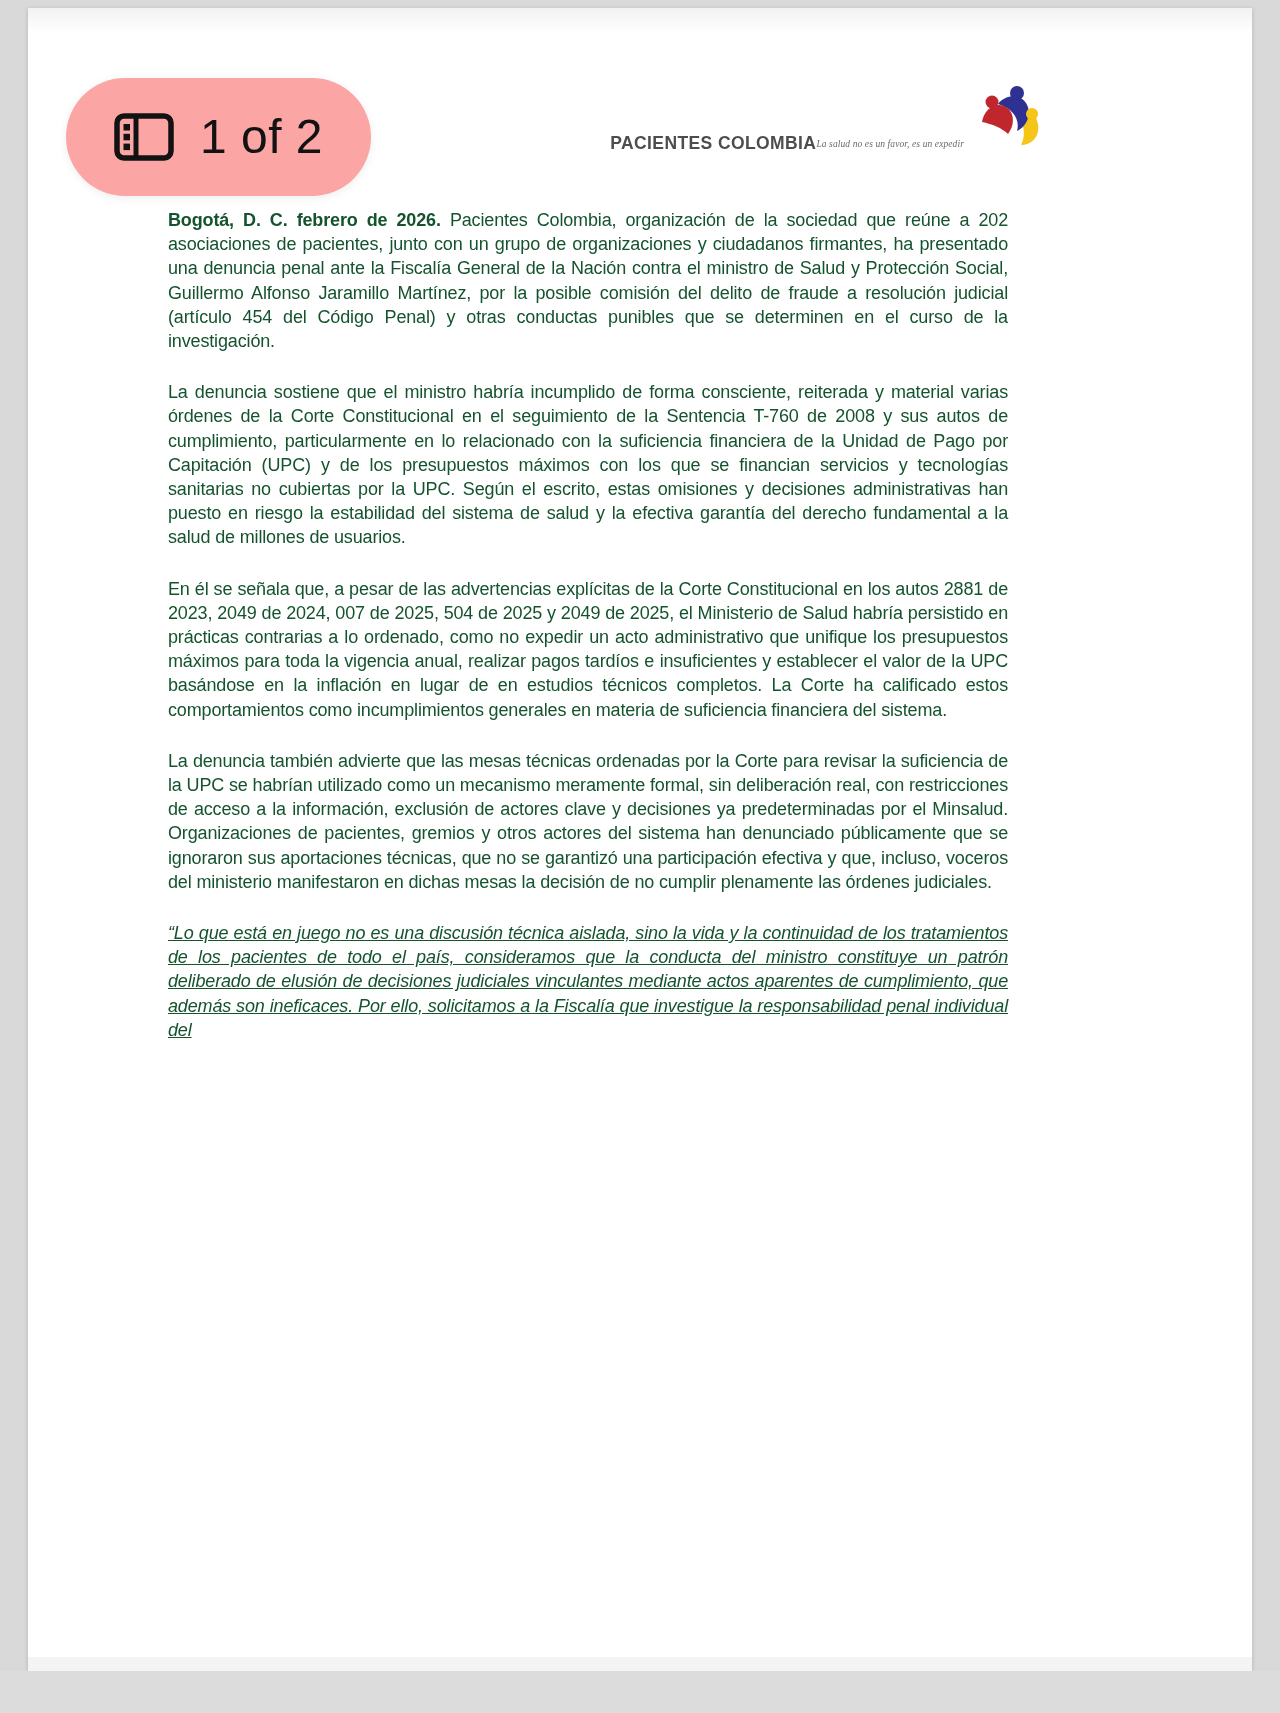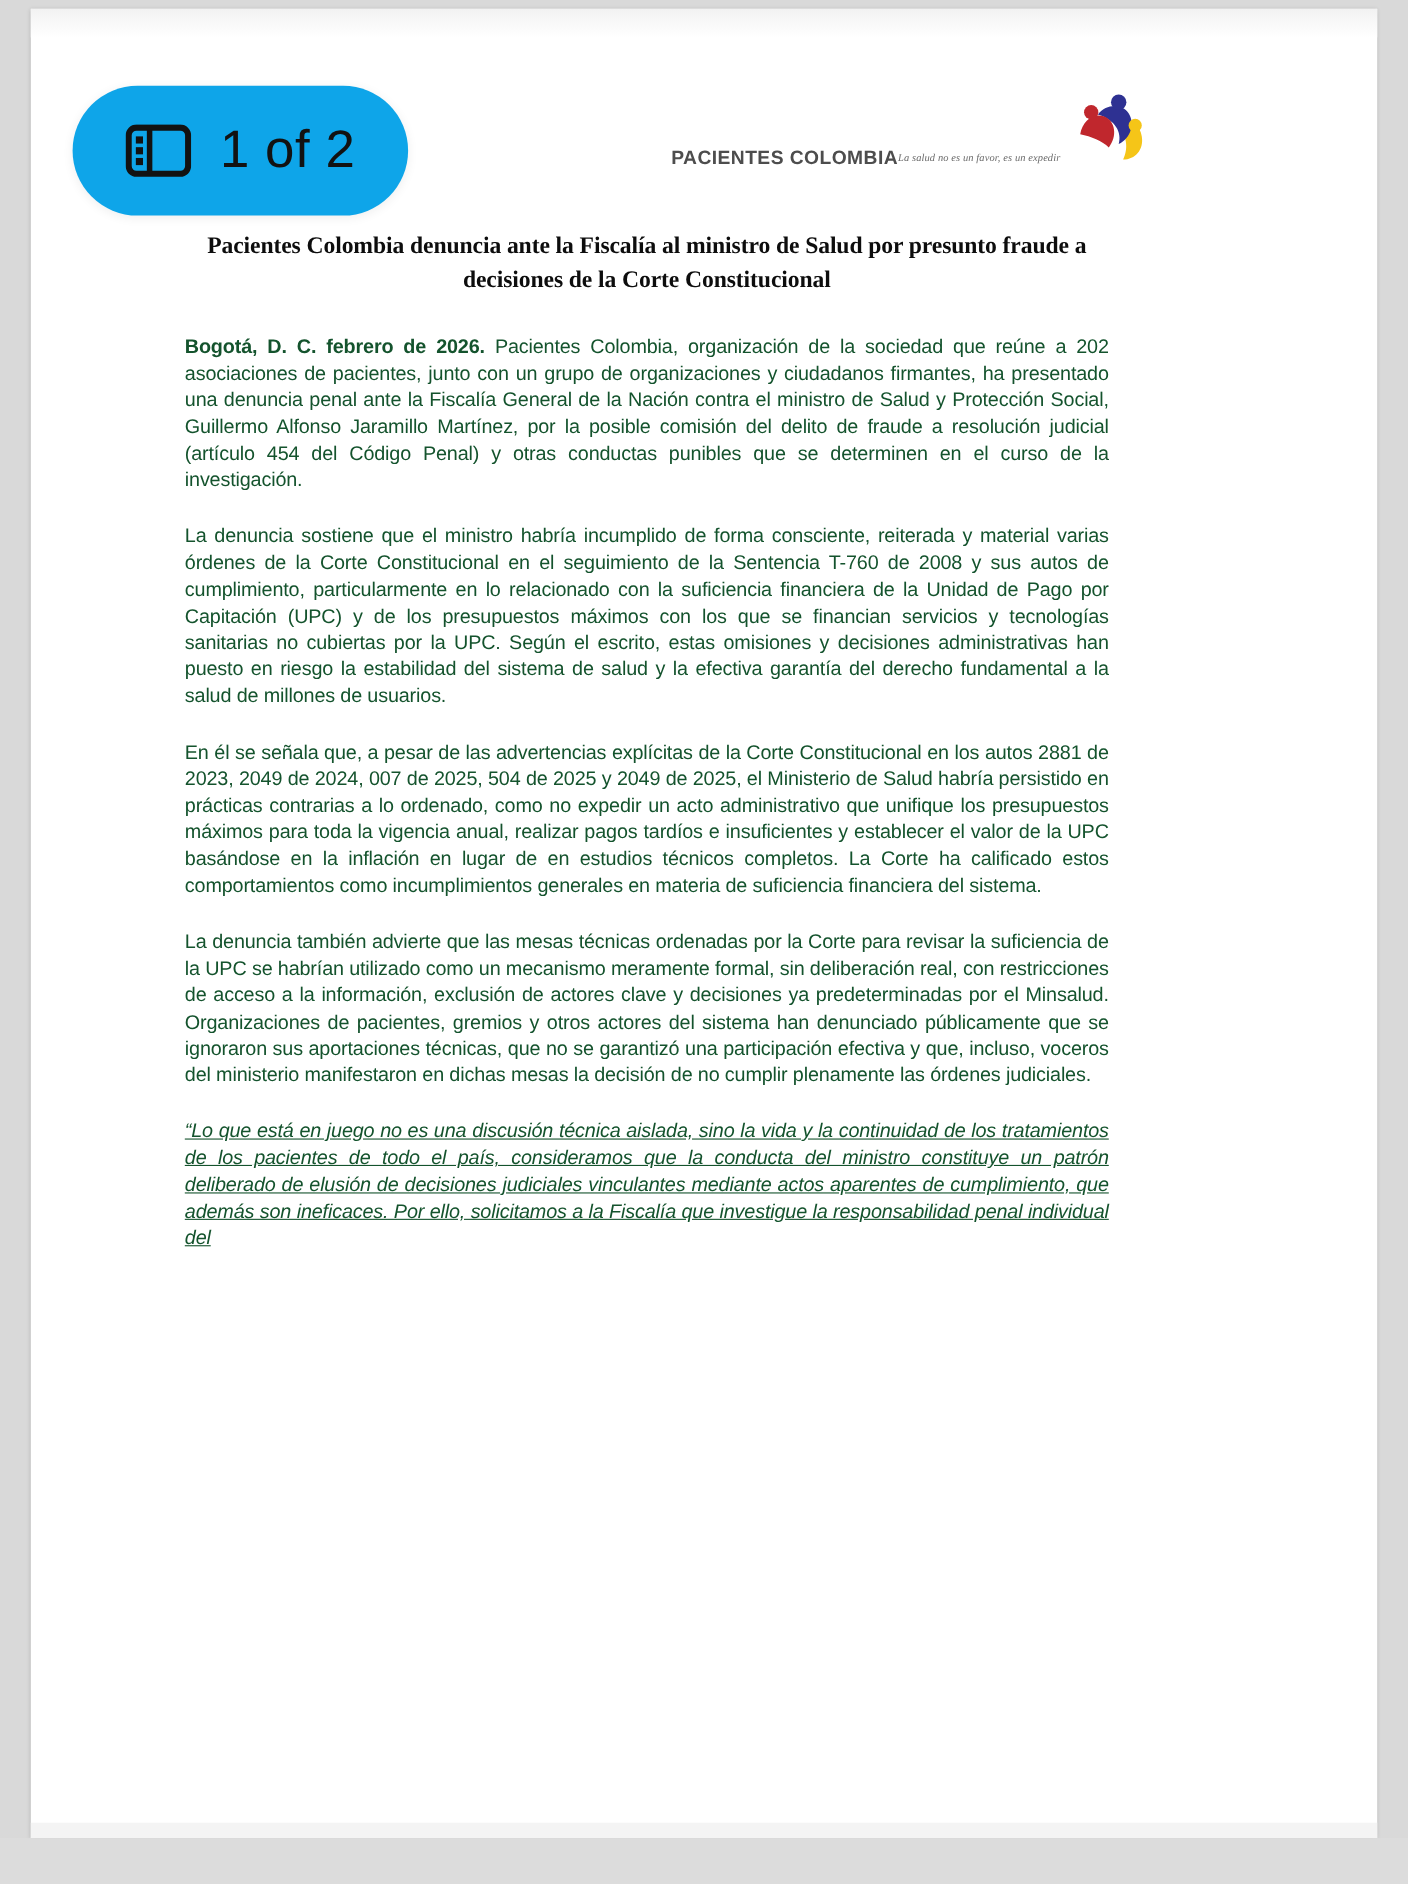--- a/index.html
+++ b/index.html
@@ -58,21 +58,21 @@
   }
 
   
   #page-pill {
     position: absolute;
     left: 66px;
     top: 78px;
     width: 305px;
     height: 118px;
     border-radius: 59px;
-    background: #0ea5e9;
+    background: #fca5a5;
     box-shadow: 0 2px 10px rgba(0,0,0,0.07);
     display: flex;
     align-items: center;
     justify-content: center;
     gap: 26px;
     z-index: 20;
   }
   #pill-icon {
     width: 60px;
     height: 48px;
@@ -205,21 +205,20 @@
       <circle cx="47" cy="11" r="7" fill="#2e3192"></circle>
 
       <path d="M12 40 C14 28, 24 20, 34 24 C44 28, 46 42, 38 52 C32 46, 22 42, 12 40 Z" fill="#c0272d"></path>
       <circle cx="22" cy="20" r="6.5" fill="#c0272d"></circle>
 
       <circle cx="62" cy="32" r="6" fill="#f5c518"></circle>
     </svg>
   </div>
 
   <div id="doc">
-    <h1 id="doc-title">Pacientes Colombia denuncia ante la Fiscalía al ministro de Salud por presunto fraude a decisiones de la Corte Constitucional</h1>
 
     <p class="para">
       <span class="lead-bold">Bogotá, D. C. febrero de 2026.</span><span> Pacientes Colombia, organización de la sociedad que reúne a 202 asociaciones de pacientes, junto con un grupo de organizaciones y ciudadanos firmantes, ha presentado una denuncia penal ante la Fiscalía General de la Nación contra el ministro de Salud y Protección Social, Guillermo Alfonso Jaramillo Martínez, por la posible comisión del delito de fraude a resolución judicial (artículo 454 del Código Penal) y otras conductas punibles que se determinen en el curso de la investigación.</span>
     </p>
 
     <p class="para">La denuncia sostiene que el ministro habría incumplido de forma consciente, reiterada y material varias órdenes de la Corte Constitucional en el seguimiento de la Sentencia T-760 de 2008 y sus autos de cumplimiento, particularmente en lo relacionado con la suficiencia financiera de la Unidad de Pago por Capitación (UPC) y de los presupuestos máximos con los que se financian servicios y tecnologías sanitarias no cubiertas por la UPC. Según el escrito, estas omisiones y decisiones administrativas han puesto en riesgo la estabilidad del sistema de salud y la efectiva garantía del derecho fundamental a la salud de millones de usuarios.</p>
 
     <p class="para">En él se señala que, a pesar de las advertencias explícitas de la Corte Constitucional en los autos 2881 de 2023, 2049 de 2024, 007 de 2025, 504 de 2025 y 2049 de 2025, el Ministerio de Salud habría persistido en prácticas contrarias a lo ordenado, como no expedir un acto administrativo que unifique los presupuestos máximos para toda la vigencia anual, realizar pagos tardíos e insuficientes y establecer el valor de la UPC basándose en la inflación en lugar de en estudios técnicos completos. La Corte ha calificado estos comportamientos como incumplimientos generales en materia de suficiencia financiera del sistema.</p>
 
     <p class="para">La denuncia también advierte que las mesas técnicas ordenadas por la Corte para revisar la suficiencia de la UPC se habrían utilizado como un mecanismo meramente formal, sin deliberación real, con restricciones de acceso a la información, exclusión de actores clave y decisiones ya predeterminadas por el Minsalud. Organizaciones de pacientes, gremios y otros actores del sistema han denunciado públicamente que se ignoraron sus aportaciones técnicas, que no se garantizó una participación efectiva y que, incluso, voceros del ministerio manifestaron en dichas mesas la decisión de no cumplir plenamente las órdenes judiciales.</p>

